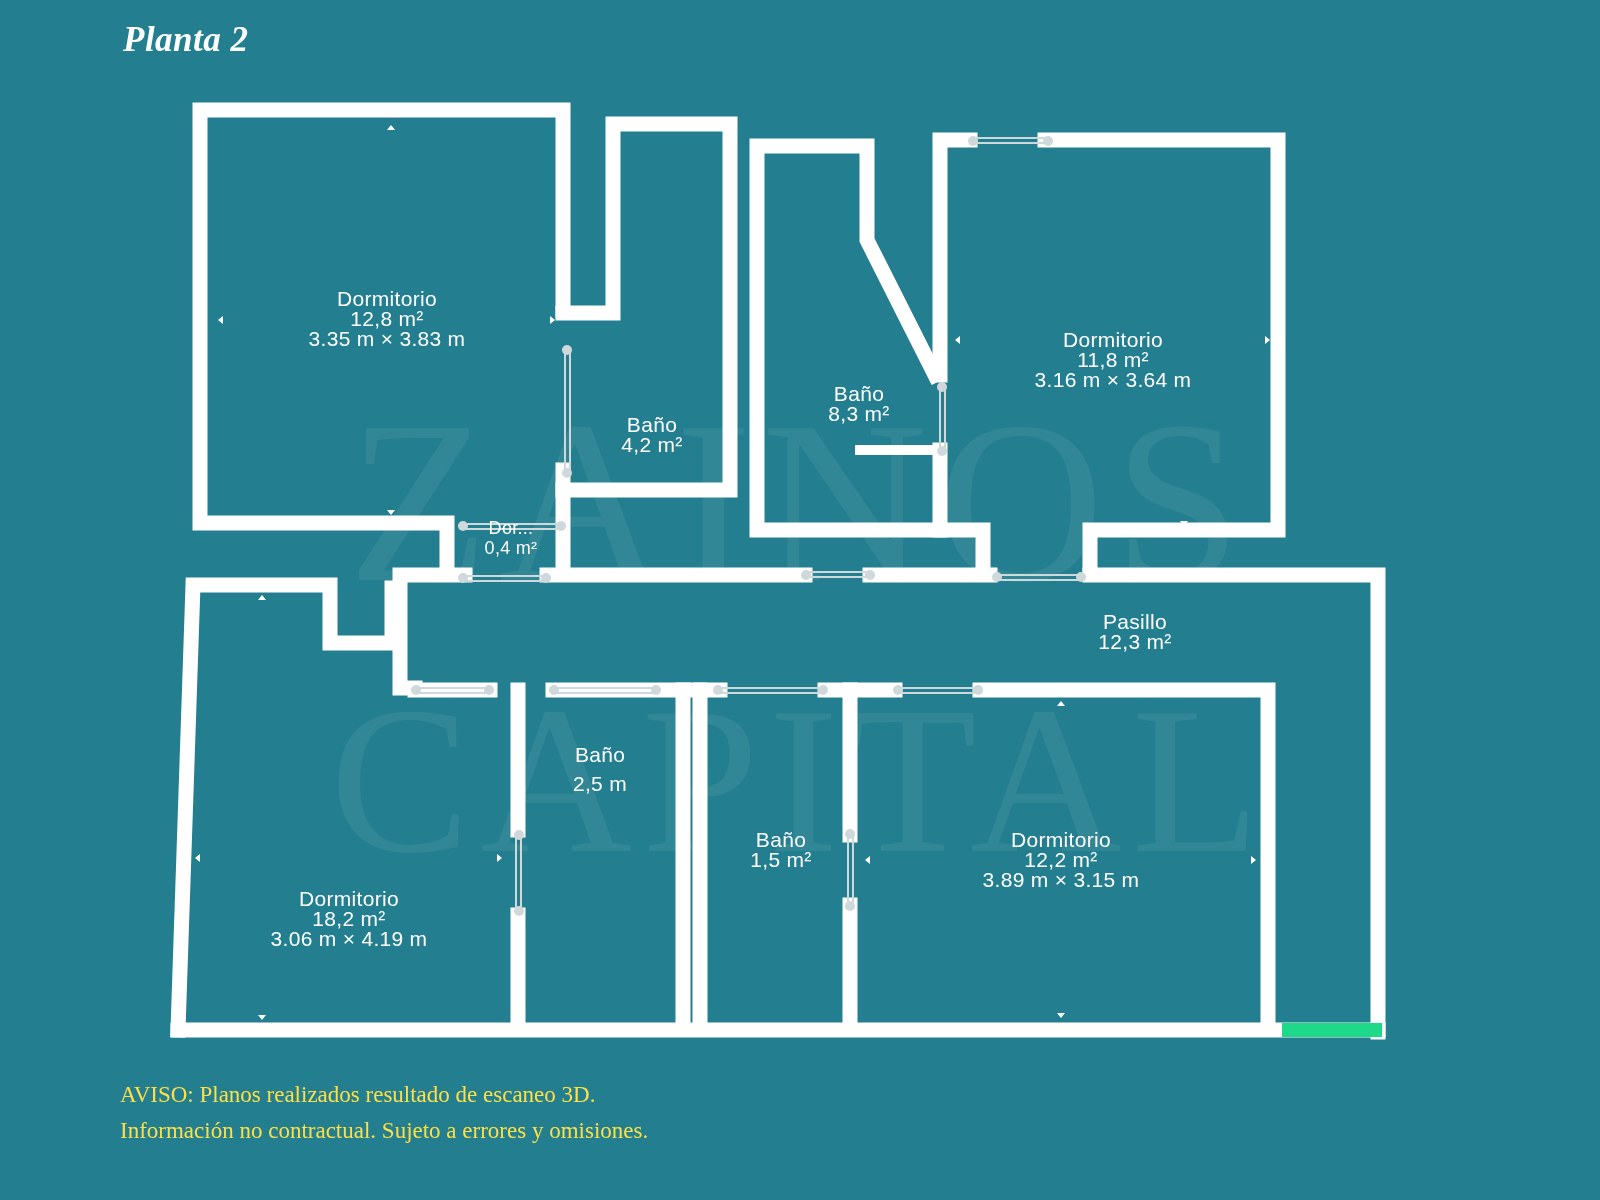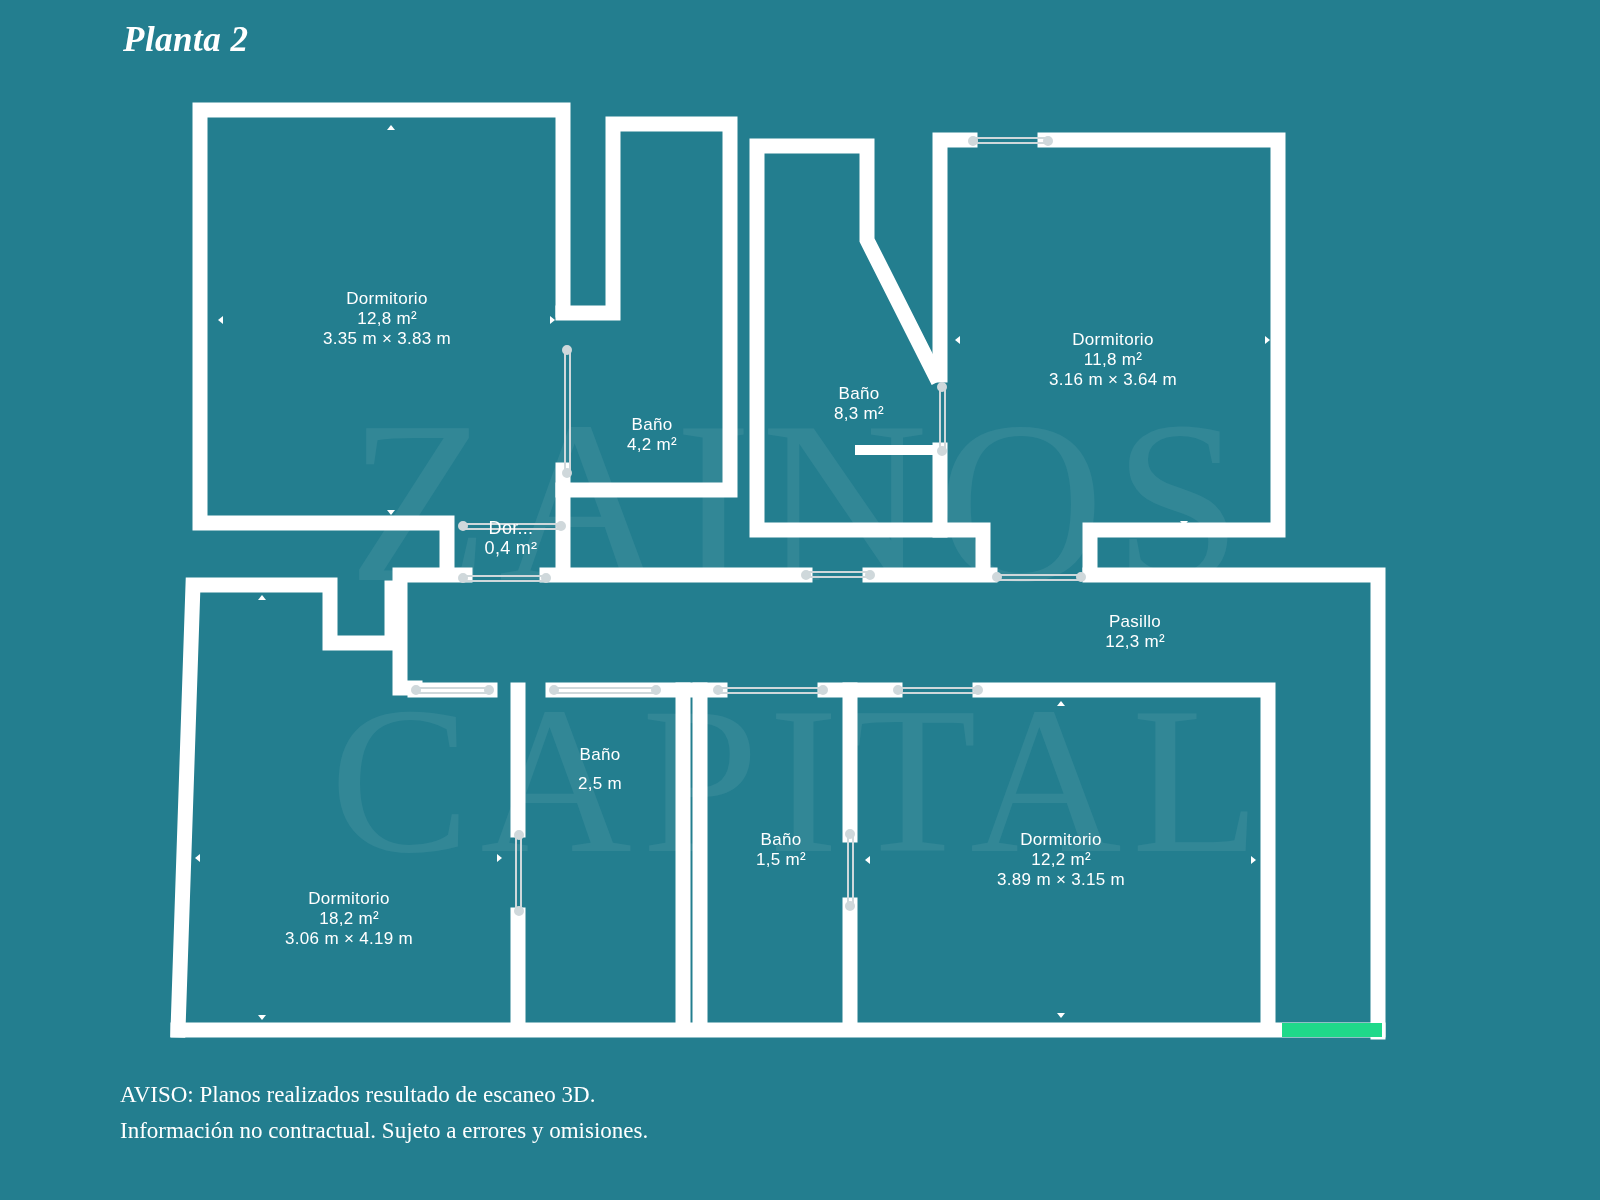--- a/index.html
+++ b/index.html
@@ -2,22 +2,22 @@
 <html><head>
 <meta charset="utf-8">
 <style>
   html, body { margin:0; padding:0; }
   body { width:1600px; height:1200px; background:#237e8f; position:relative; overflow:hidden; font-family:"Liberation Sans", sans-serif; }
   .title { position:absolute; left:123px; top:20px; color:#ffffff; font-family:"Liberation Serif", serif; font-weight:bold; font-size:35px; letter-spacing:0.5px;font-style:italic; }
   .plan { position:absolute; left:0; top:0; width:1600px; height:1200px; }
   .watermark { position:absolute; color:rgba(255,255,255,0.07); font-family:"Liberation Serif", serif; text-align:center; width:1000px; left:300px; letter-spacing:10px; }
   .wm1 { top:370px; font-size:230px; }
   .wm2 { top:660px; font-size:210px; }
-  .label { position:absolute; color:#ffffff; font-size:17px; line-height:20px; text-align:center; transform:translateX(-50%); white-space:nowrap; letter-spacing:0.3px; }
-  .note { position:absolute; left:120px; color:#ffffff; font-family:"Liberation Serif", serif; font-size:23px; }
+  .label { position:absolute; color:#ffffff; font-size:21px; line-height:20px; text-align:center; transform:translateX(-50%); white-space:nowrap; letter-spacing:0.3px; }
+  .note { position:absolute; left:120px; color:#fde047; font-family:"Liberation Serif", serif; font-size:23px; }
 </style>
 </head>
 <body>
 
 <div class="title">Planta 2</div>
 
 <div class="watermark wm1">ZAINOS</div>
 <div class="watermark wm2">CAPITAL</div>
 
 <svg class="plan" viewBox="0 0 1600 1200" xmlns="http://www.w3.org/2000/svg">

